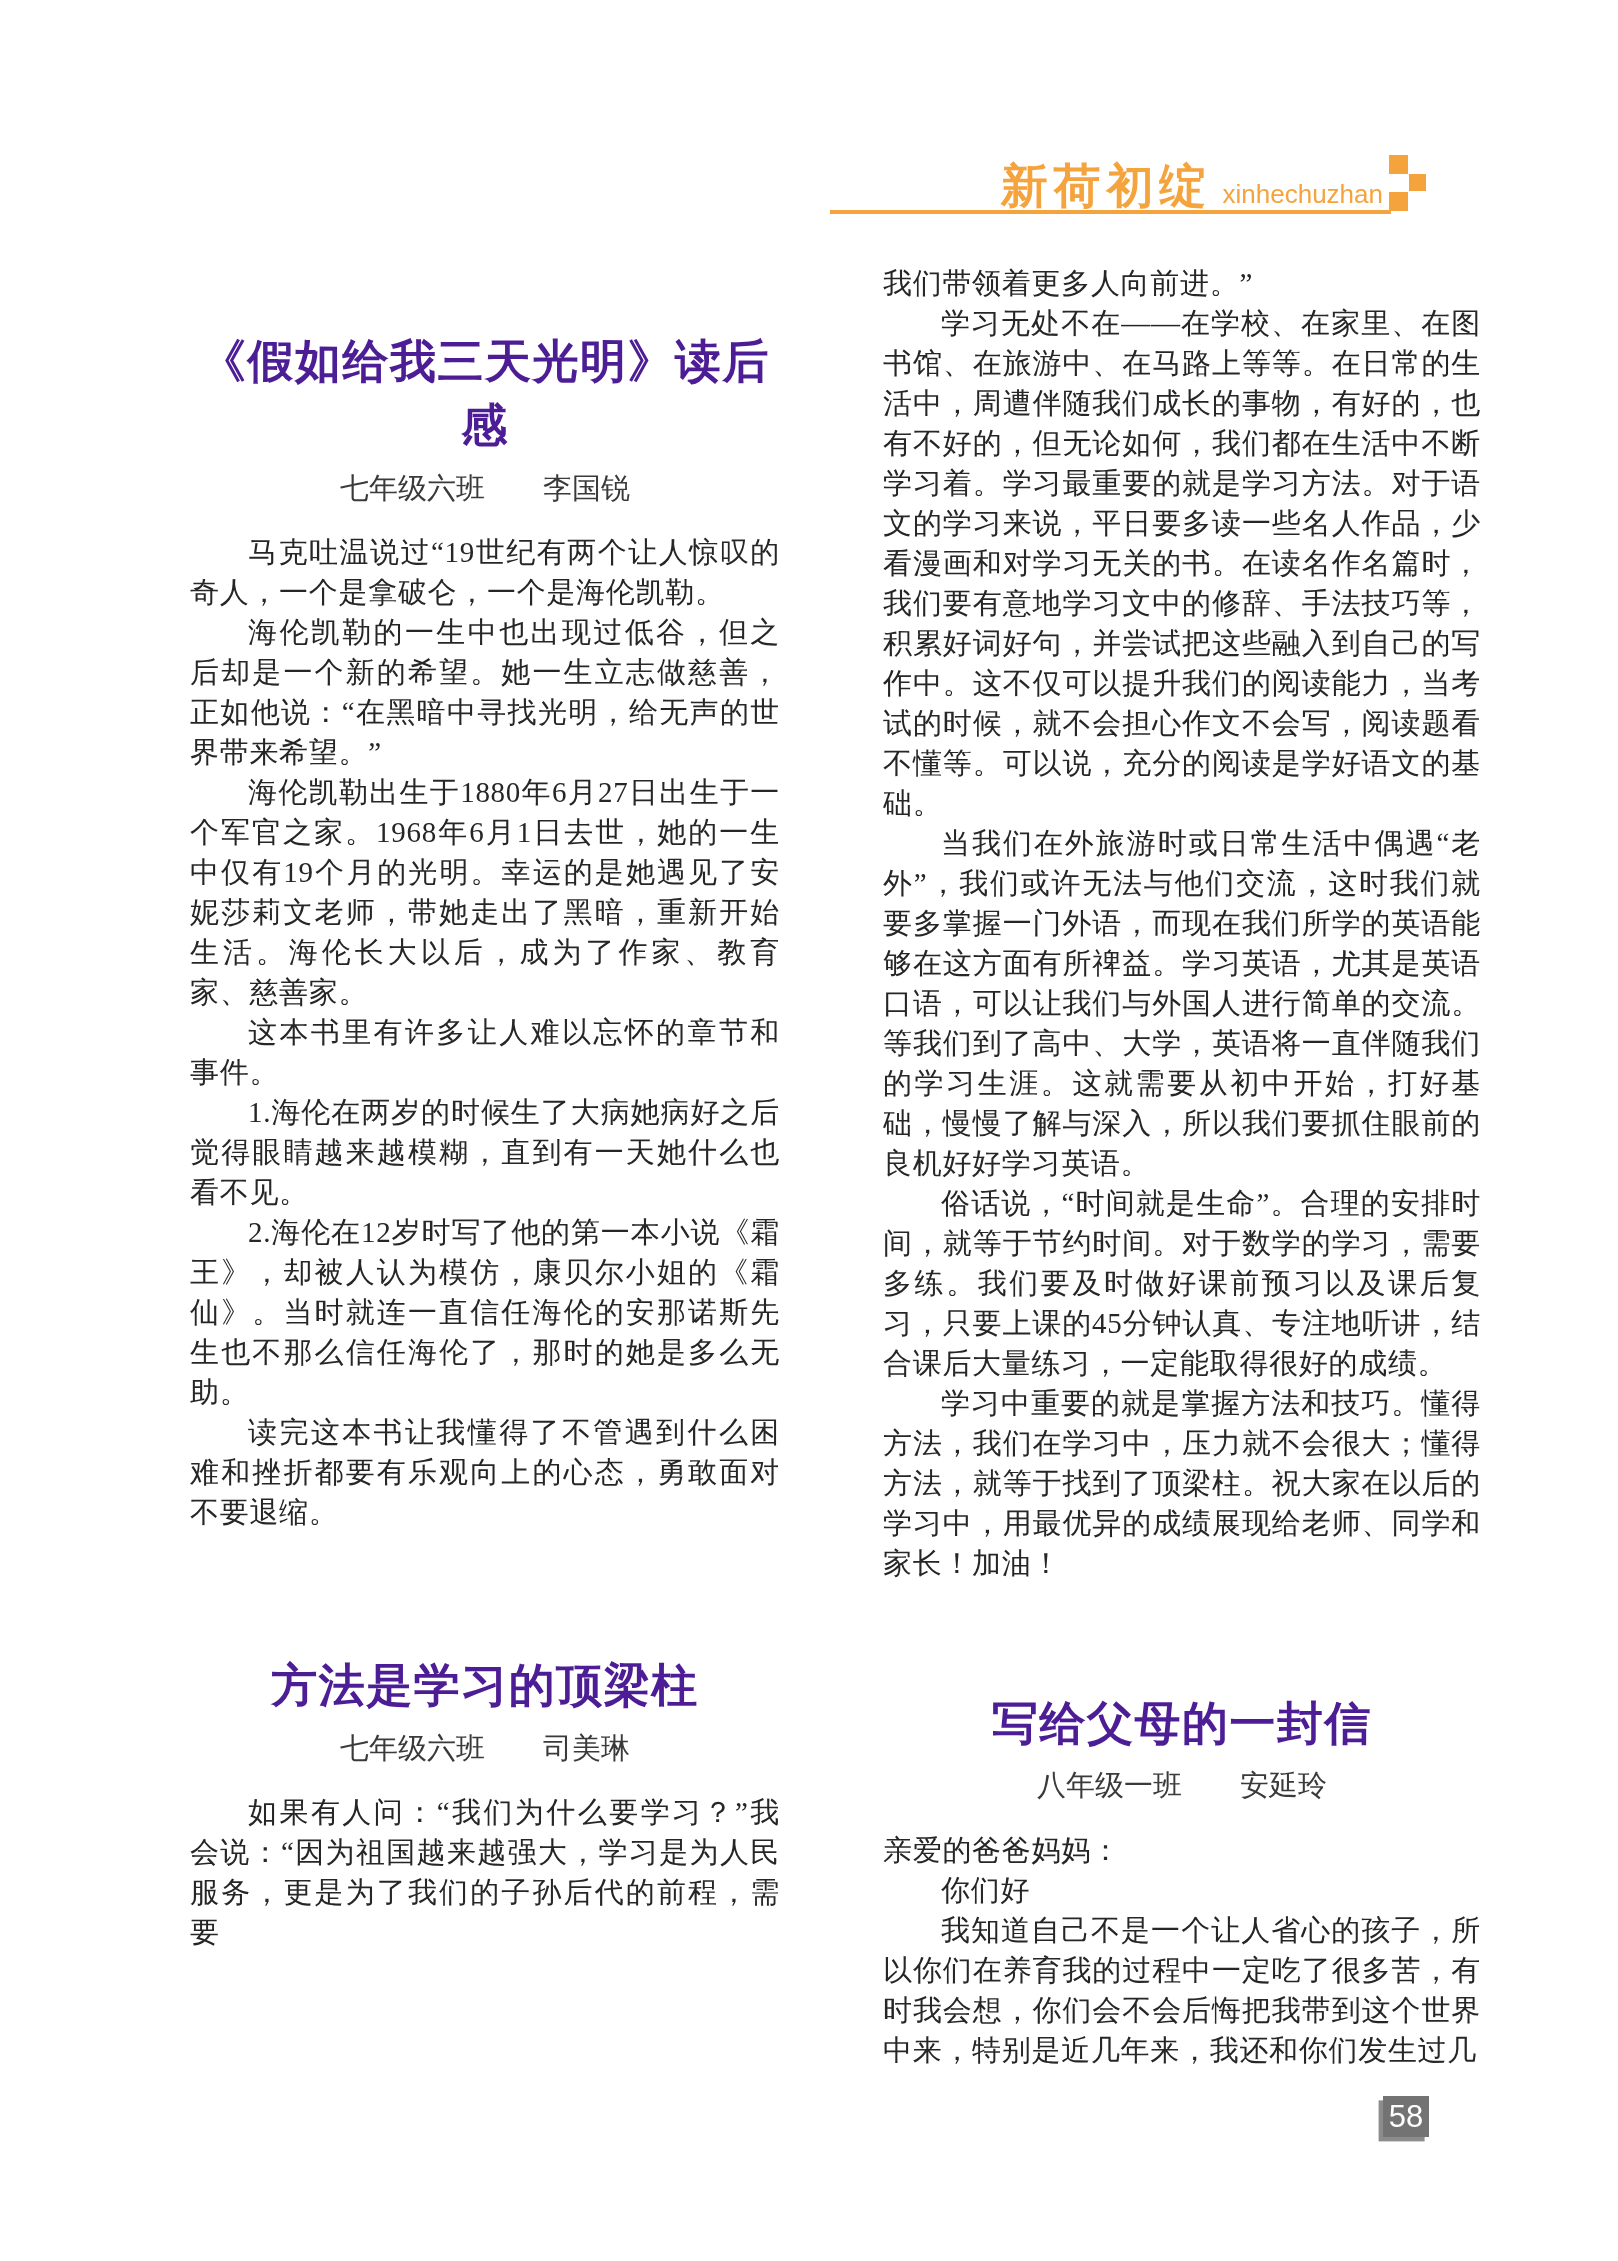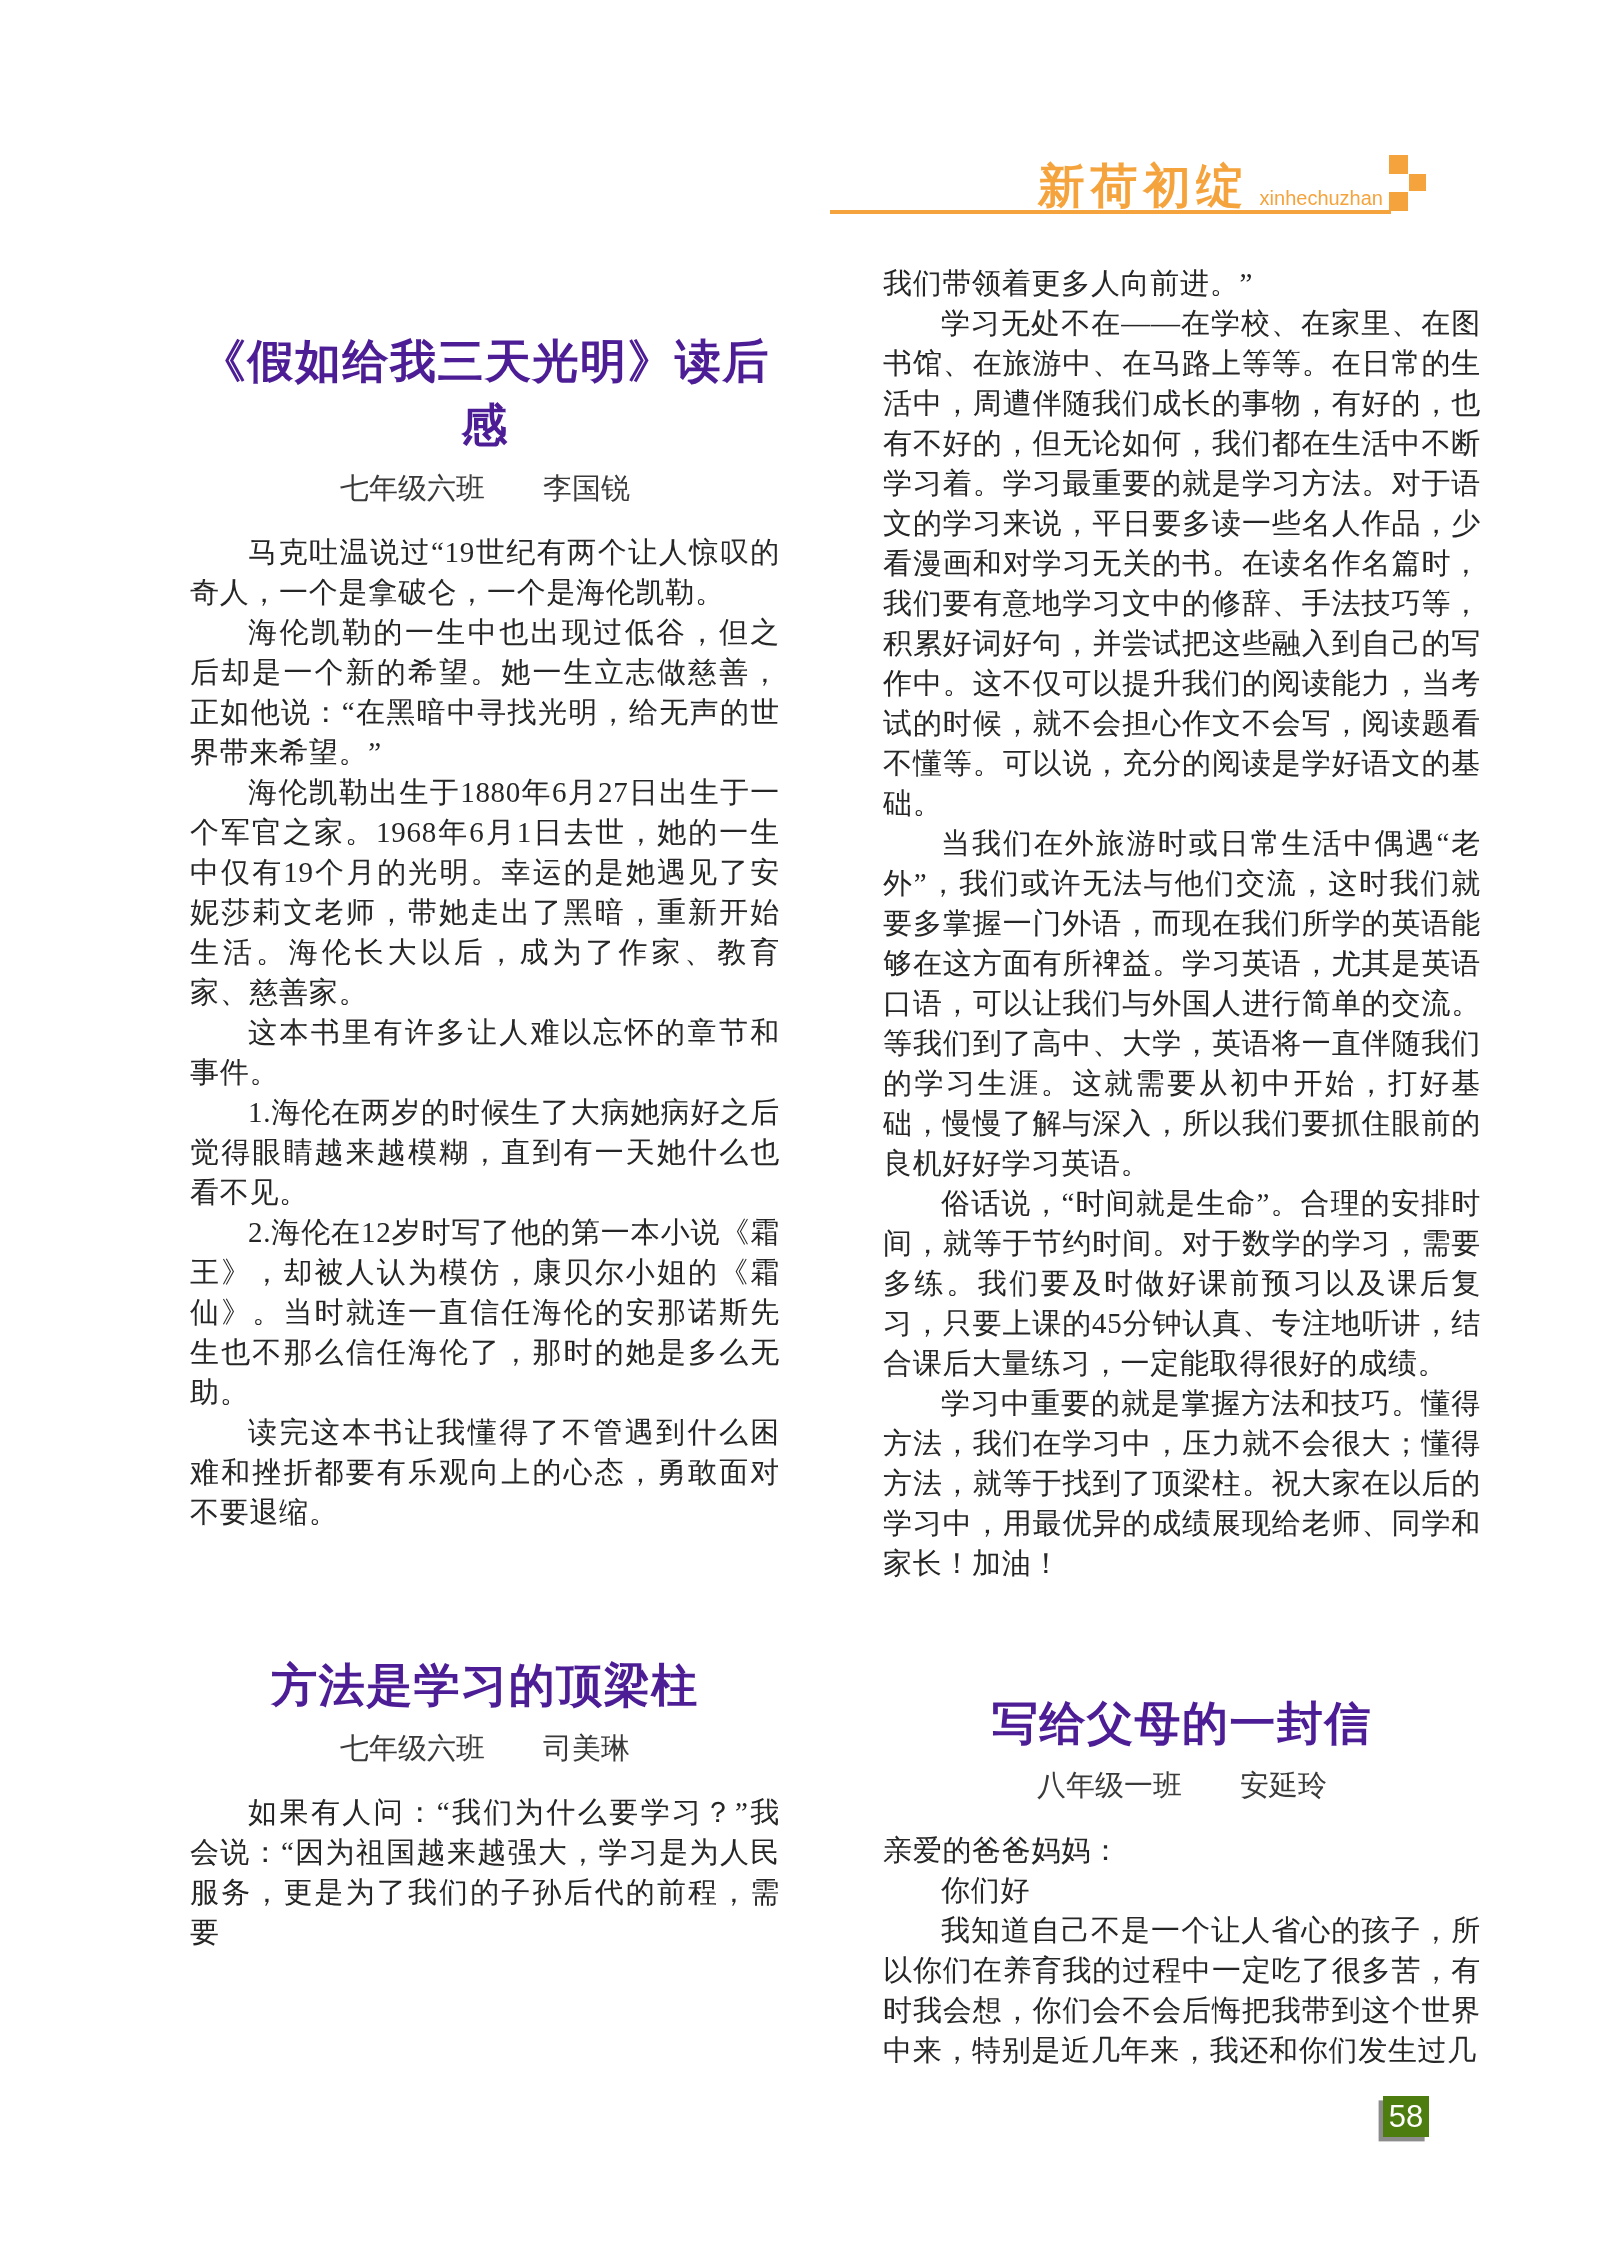--- a/index.html
+++ b/index.html
@@ -17,21 +17,21 @@
     position:absolute;
     left:830px; top:147px; width:553px; height:63px;
     display:flex; align-items:flex-end; justify-content:flex-end;
     gap:10.3px;
   }
   .brand-cn{
     font-size:47px; line-height:1; font-weight:bold;
     color:#F5A33C; letter-spacing:5.9px; white-space:nowrap;
   }
   .brand-py{
-    font-size:20px; line-height:1.15; color:#F5A33C;
+    font-size:26px; line-height:1.15; color:#F5A33C;
     font-family:"Liberation Sans","DejaVu Sans",sans-serif;
     white-space:nowrap;
   }
   .head-rule{
     position:absolute; left:830px; top:210px; width:561px; height:3.7px;
     background:#F5A33C;
   }
   .sq{position:absolute; background:#F5A33C;}
   .sq1{left:1389px; top:155px; width:19px; height:19px;}
   .sq2{left:1409px; top:174px; width:17px; height:17px;}
@@ -57,21 +57,21 @@
   }
   .p{text-indent:2em;}
   .p-cont{text-indent:0;}
   .p-flush{text-indent:0;}
   .article-2{margin-top:122px;}
   .article-3{margin-top:109px;}
 
   
   .page-badge{
     position:absolute; left:1383px; top:2096px; width:46px; height:41px;
-    background:#4d7c0f;
+    background:#737373;
     box-shadow:-4.4px 4.4px 0 0 #8C8C8C;
     display:flex; align-items:center; justify-content:center;
     color:#ffffff; font-size:31px;
     font-family:"Liberation Sans","DejaVu Sans",sans-serif;
   }
 </style>
 </head>
 <body>
 
 <div class="page">

